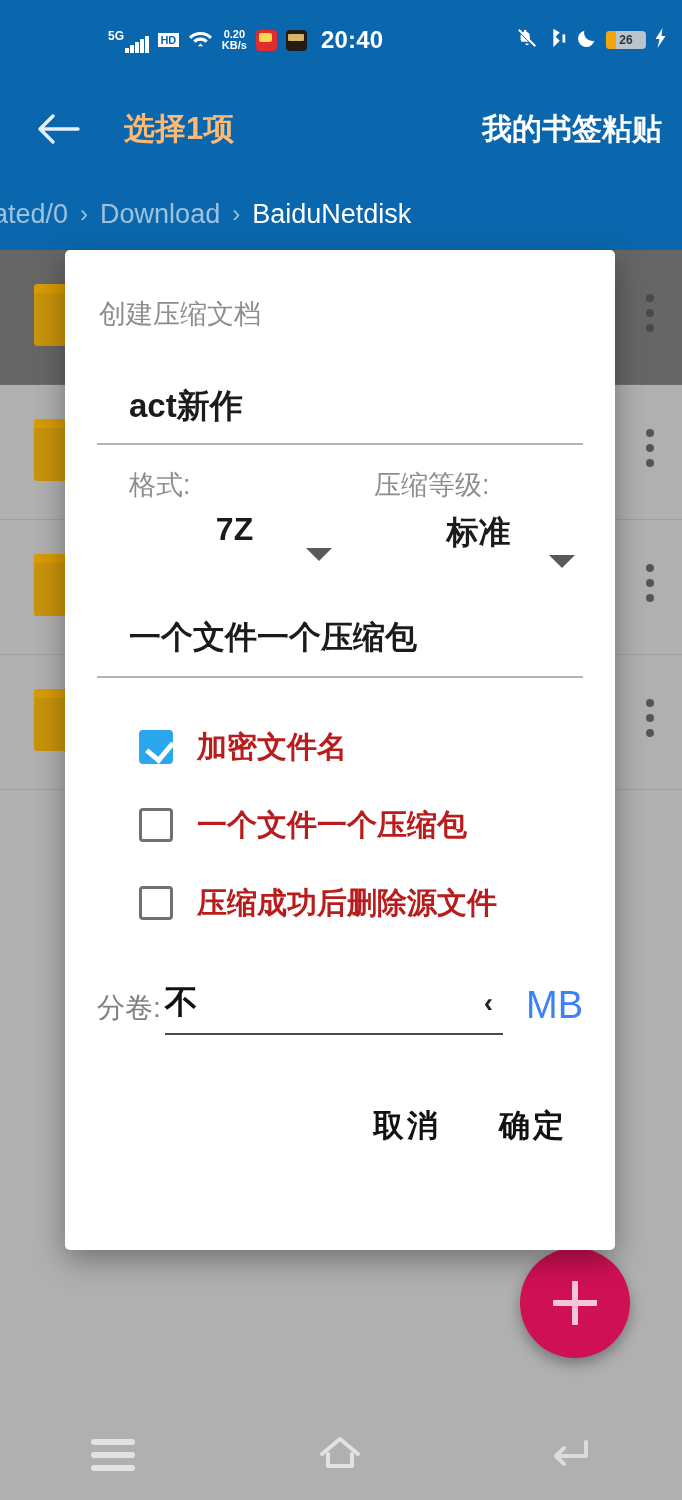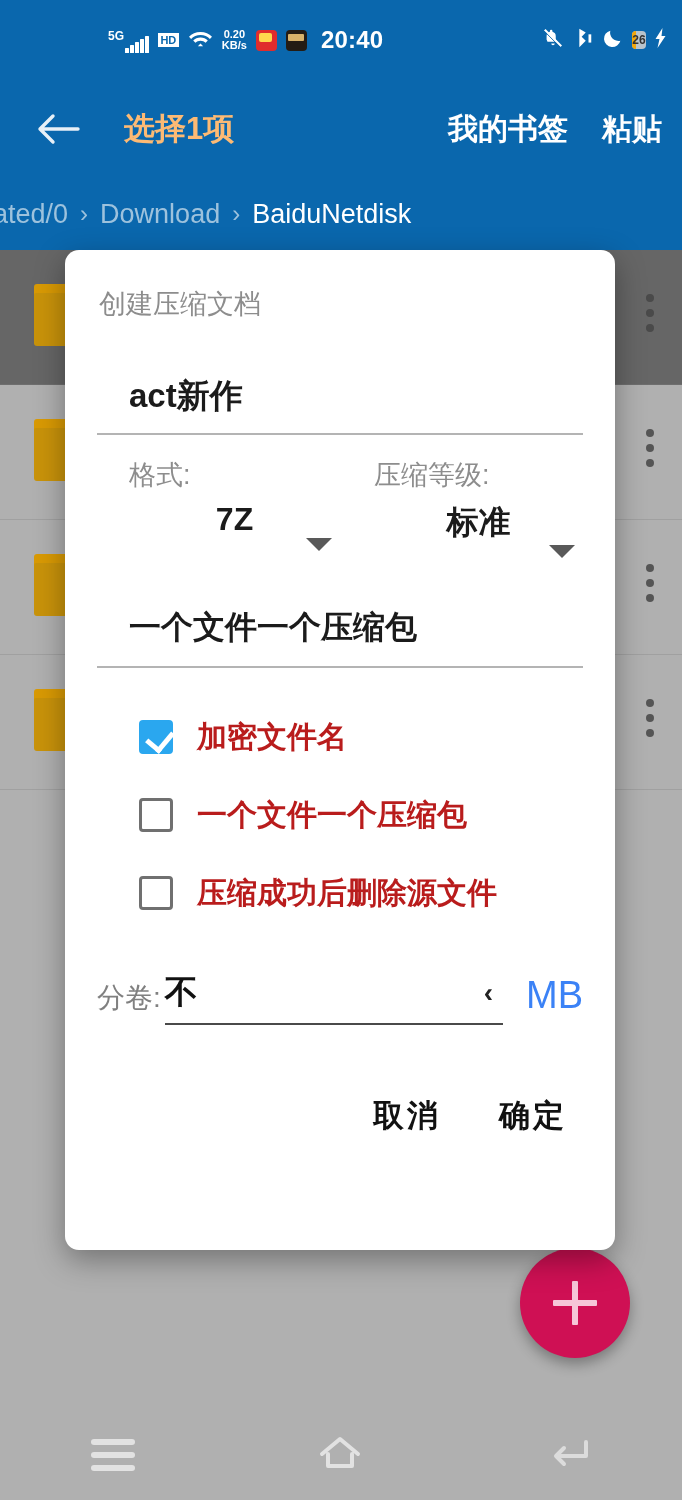--- a/index.html
+++ b/index.html
@@ -52,21 +52,21 @@
     content: ""; position: absolute; left: 3px; top: 3px; width: 13px; height: 9px;
     background: #ffd84d; border-radius: 2px;
   }
   .appicon.dark { background: #241c14; }
   .appicon.dark::after {
     content: ""; position: absolute; left: 2px; top: 4px; width: 16px; height: 7px;
     background: #d8b26a; border-radius: 1px;
   }
   .clock { font-size: 24px; font-weight: bold; letter-spacing: 0.2px; margin-left: 5px; }
   .battery {
-    width: 14px; height: 18px; border-radius: 4px;
+    width: 40px; height: 18px; border-radius: 4px;
     background: #b9c4cc; position: relative; overflow: hidden;
     display: flex; align-items: center;
   }
   .battery .fill { position: absolute; left: 0; top: 0; bottom: 0; width: 26%; background: #f2a70b; }
   .battery .pct {
     position: relative; z-index: 2; width: 100%; text-align: center;
     font-size: 12px; font-weight: bold; color: #333;
   }
 
   
@@ -78,21 +78,21 @@
     color: #ffffff;
   }
   .back-arrow {
     width: 56px; height: 56px; margin-left: 30px;
     display: flex; align-items: center; justify-content: center;
   }
   .title-select {
     font-size: 31px; font-weight: bold; margin-left: 38px; color: #fdba74; text-align: center;
   }
   .appbar-actions {
-    position: absolute; right: 20px; display: flex; align-items: center; gap: 34px;
+    position: absolute; right: 20px; display: flex; align-items: center; 
   }
   .appbar-actions span { font-size: 30px; font-weight: bold; color: #ffffff; }
 
   
   .crumbbar {
     position: absolute; top: 178px; left: 0;
     width: 682px; height: 72px;
     background: #0a67ad;
     display: flex; align-items: center;
     overflow: hidden;
@@ -167,23 +167,23 @@
   }
   .nav-recents { width: 44px; }
   .nav-recents i {
     display: block; height: 6px; background: #e2e2e2;
     border-radius: 3px; margin-bottom: 7px;
   }
   .nav-recents i:last-child { margin-bottom: 0; }
   .dialog {
     position: absolute; left: 65px; top: 250px;
     width: 550px; height: 1000px;
-    background: #ffffff; border-radius: 14px;
+    background: #ffffff; border-radius: 5px;
     box-shadow: 0 10px 30px rgba(0,0,0,0.35);
-    padding: 0 32px;
+    padding: 10px 32px;
   }
   .dlg-title {
     font-size: 27px; color: #8d8d8d; padding-top: 36px; padding-left: 2px;
   }
   .field-name {
     font-size: 33px; font-weight: bold; color: #1b1b1b;
     padding: 52px 0 14px 32px;
     border-bottom: 2px solid #b4b4b4;
   }
   .row-selects {

